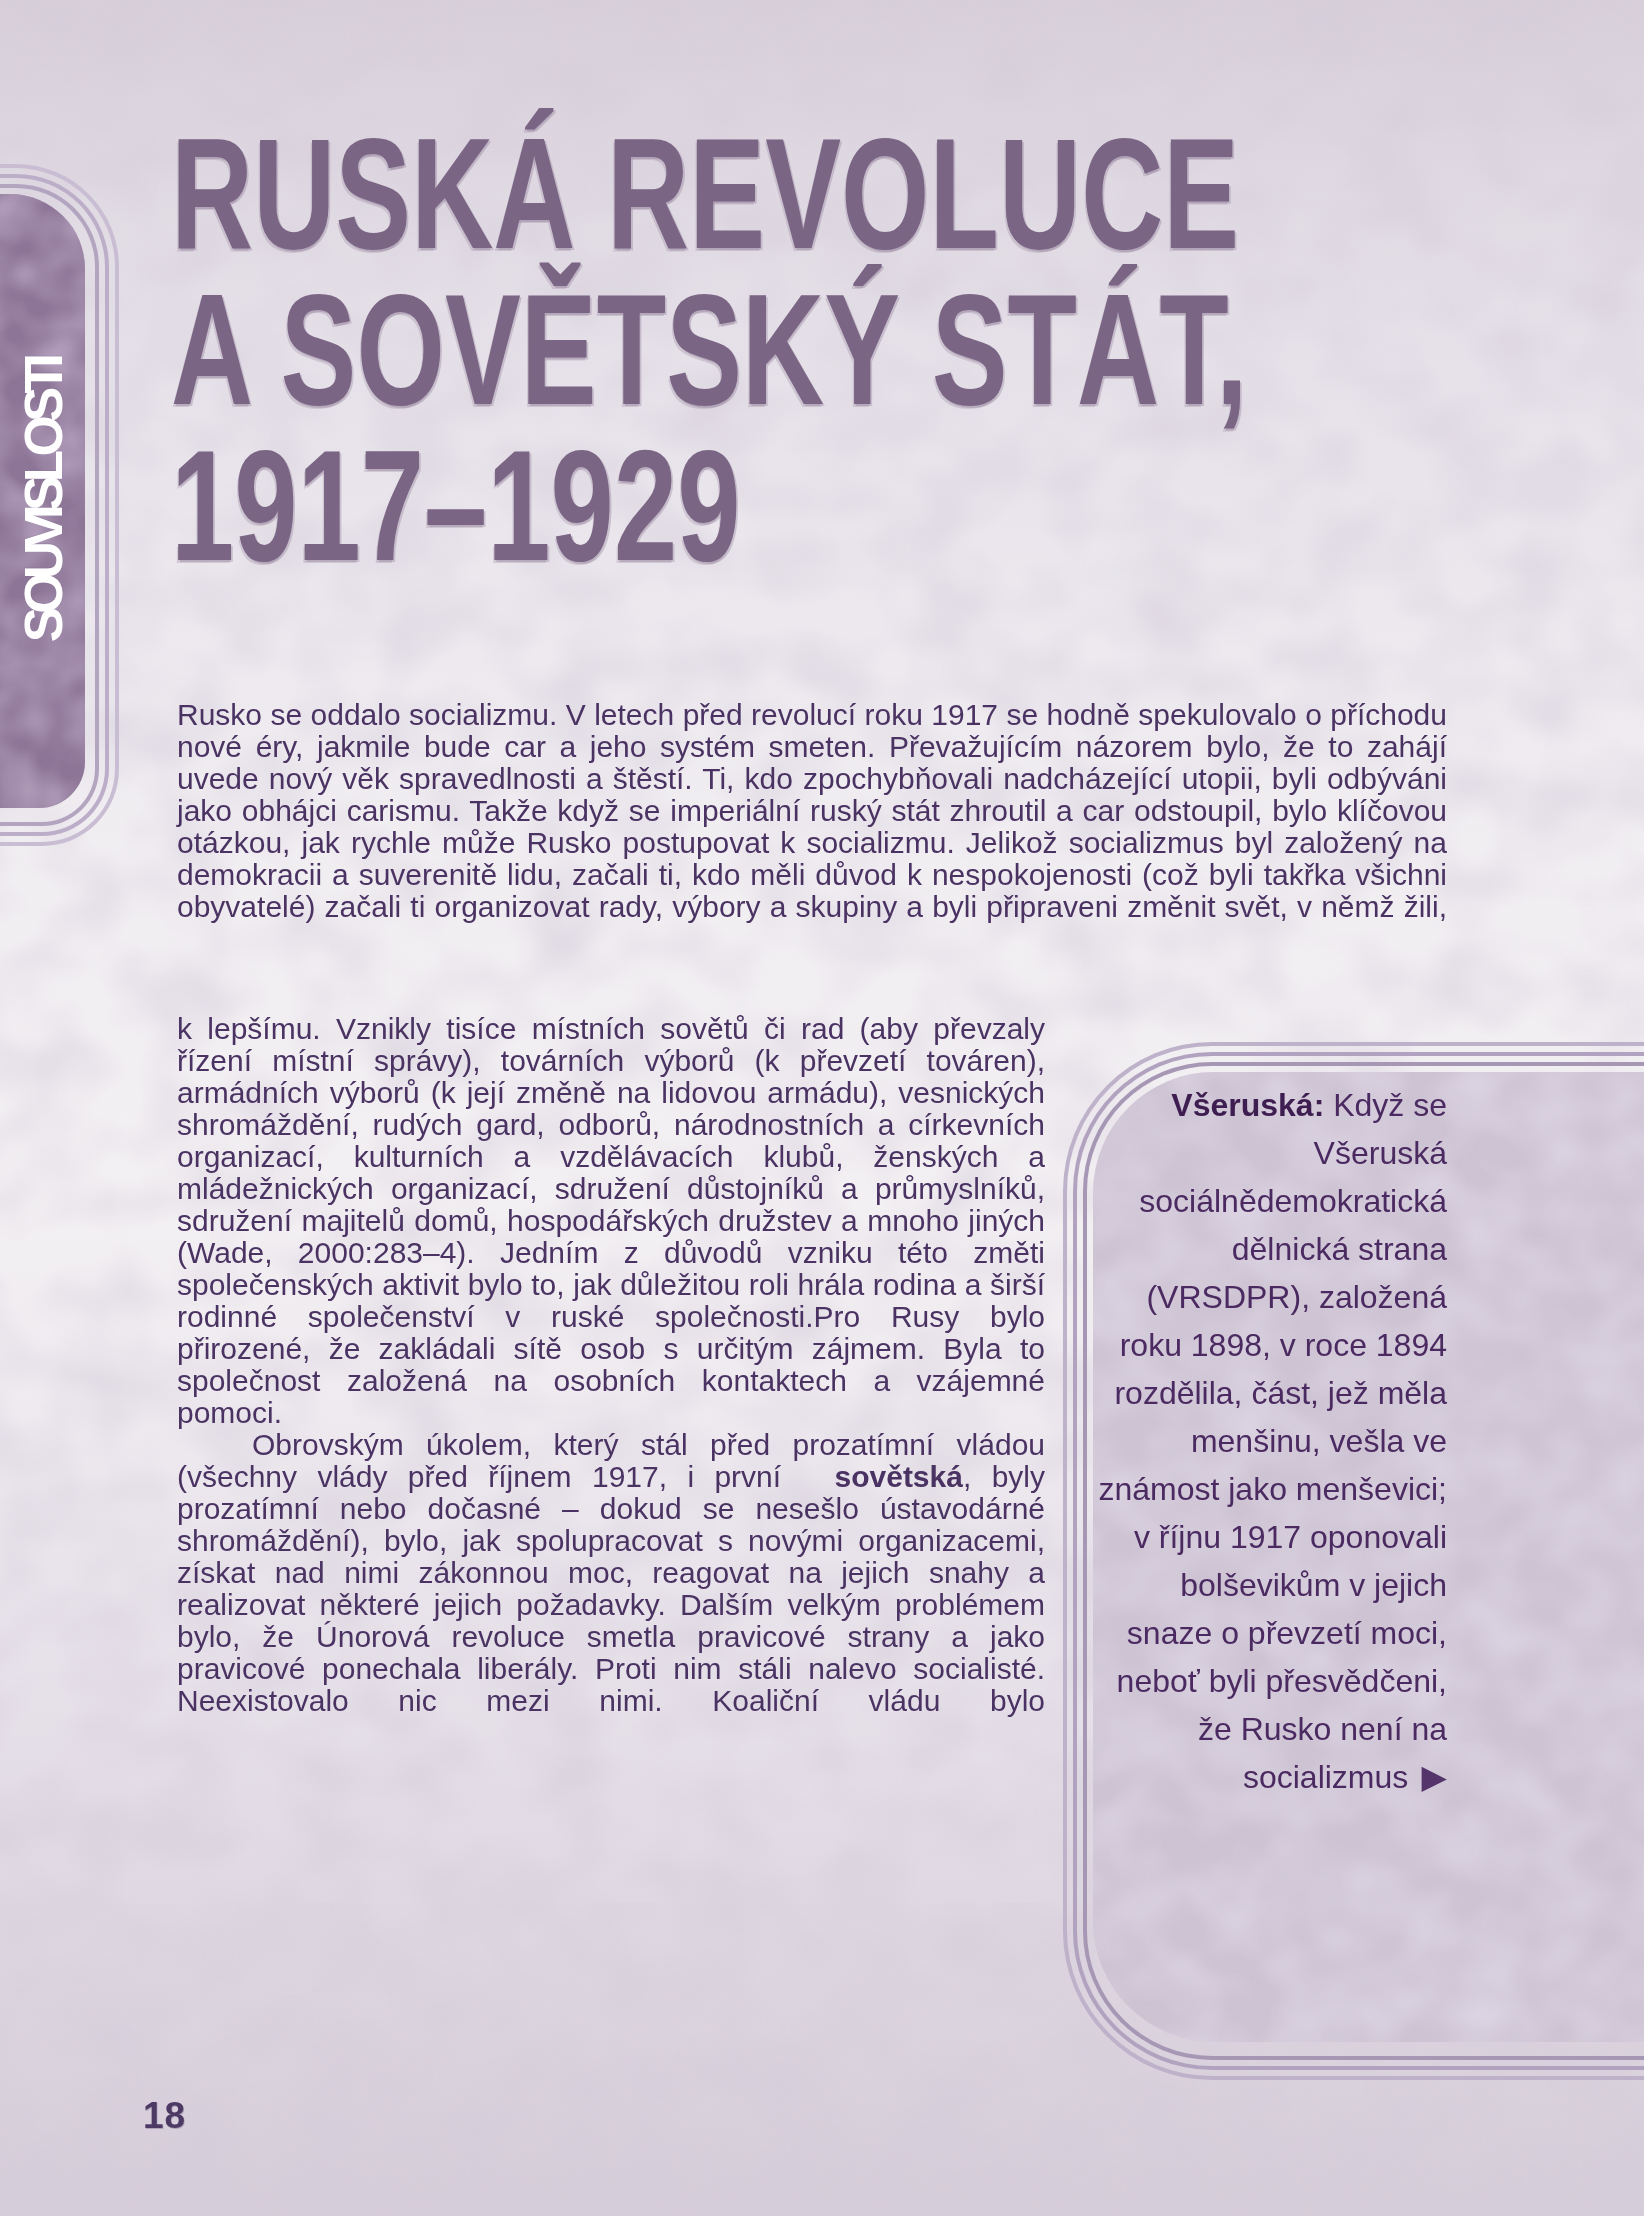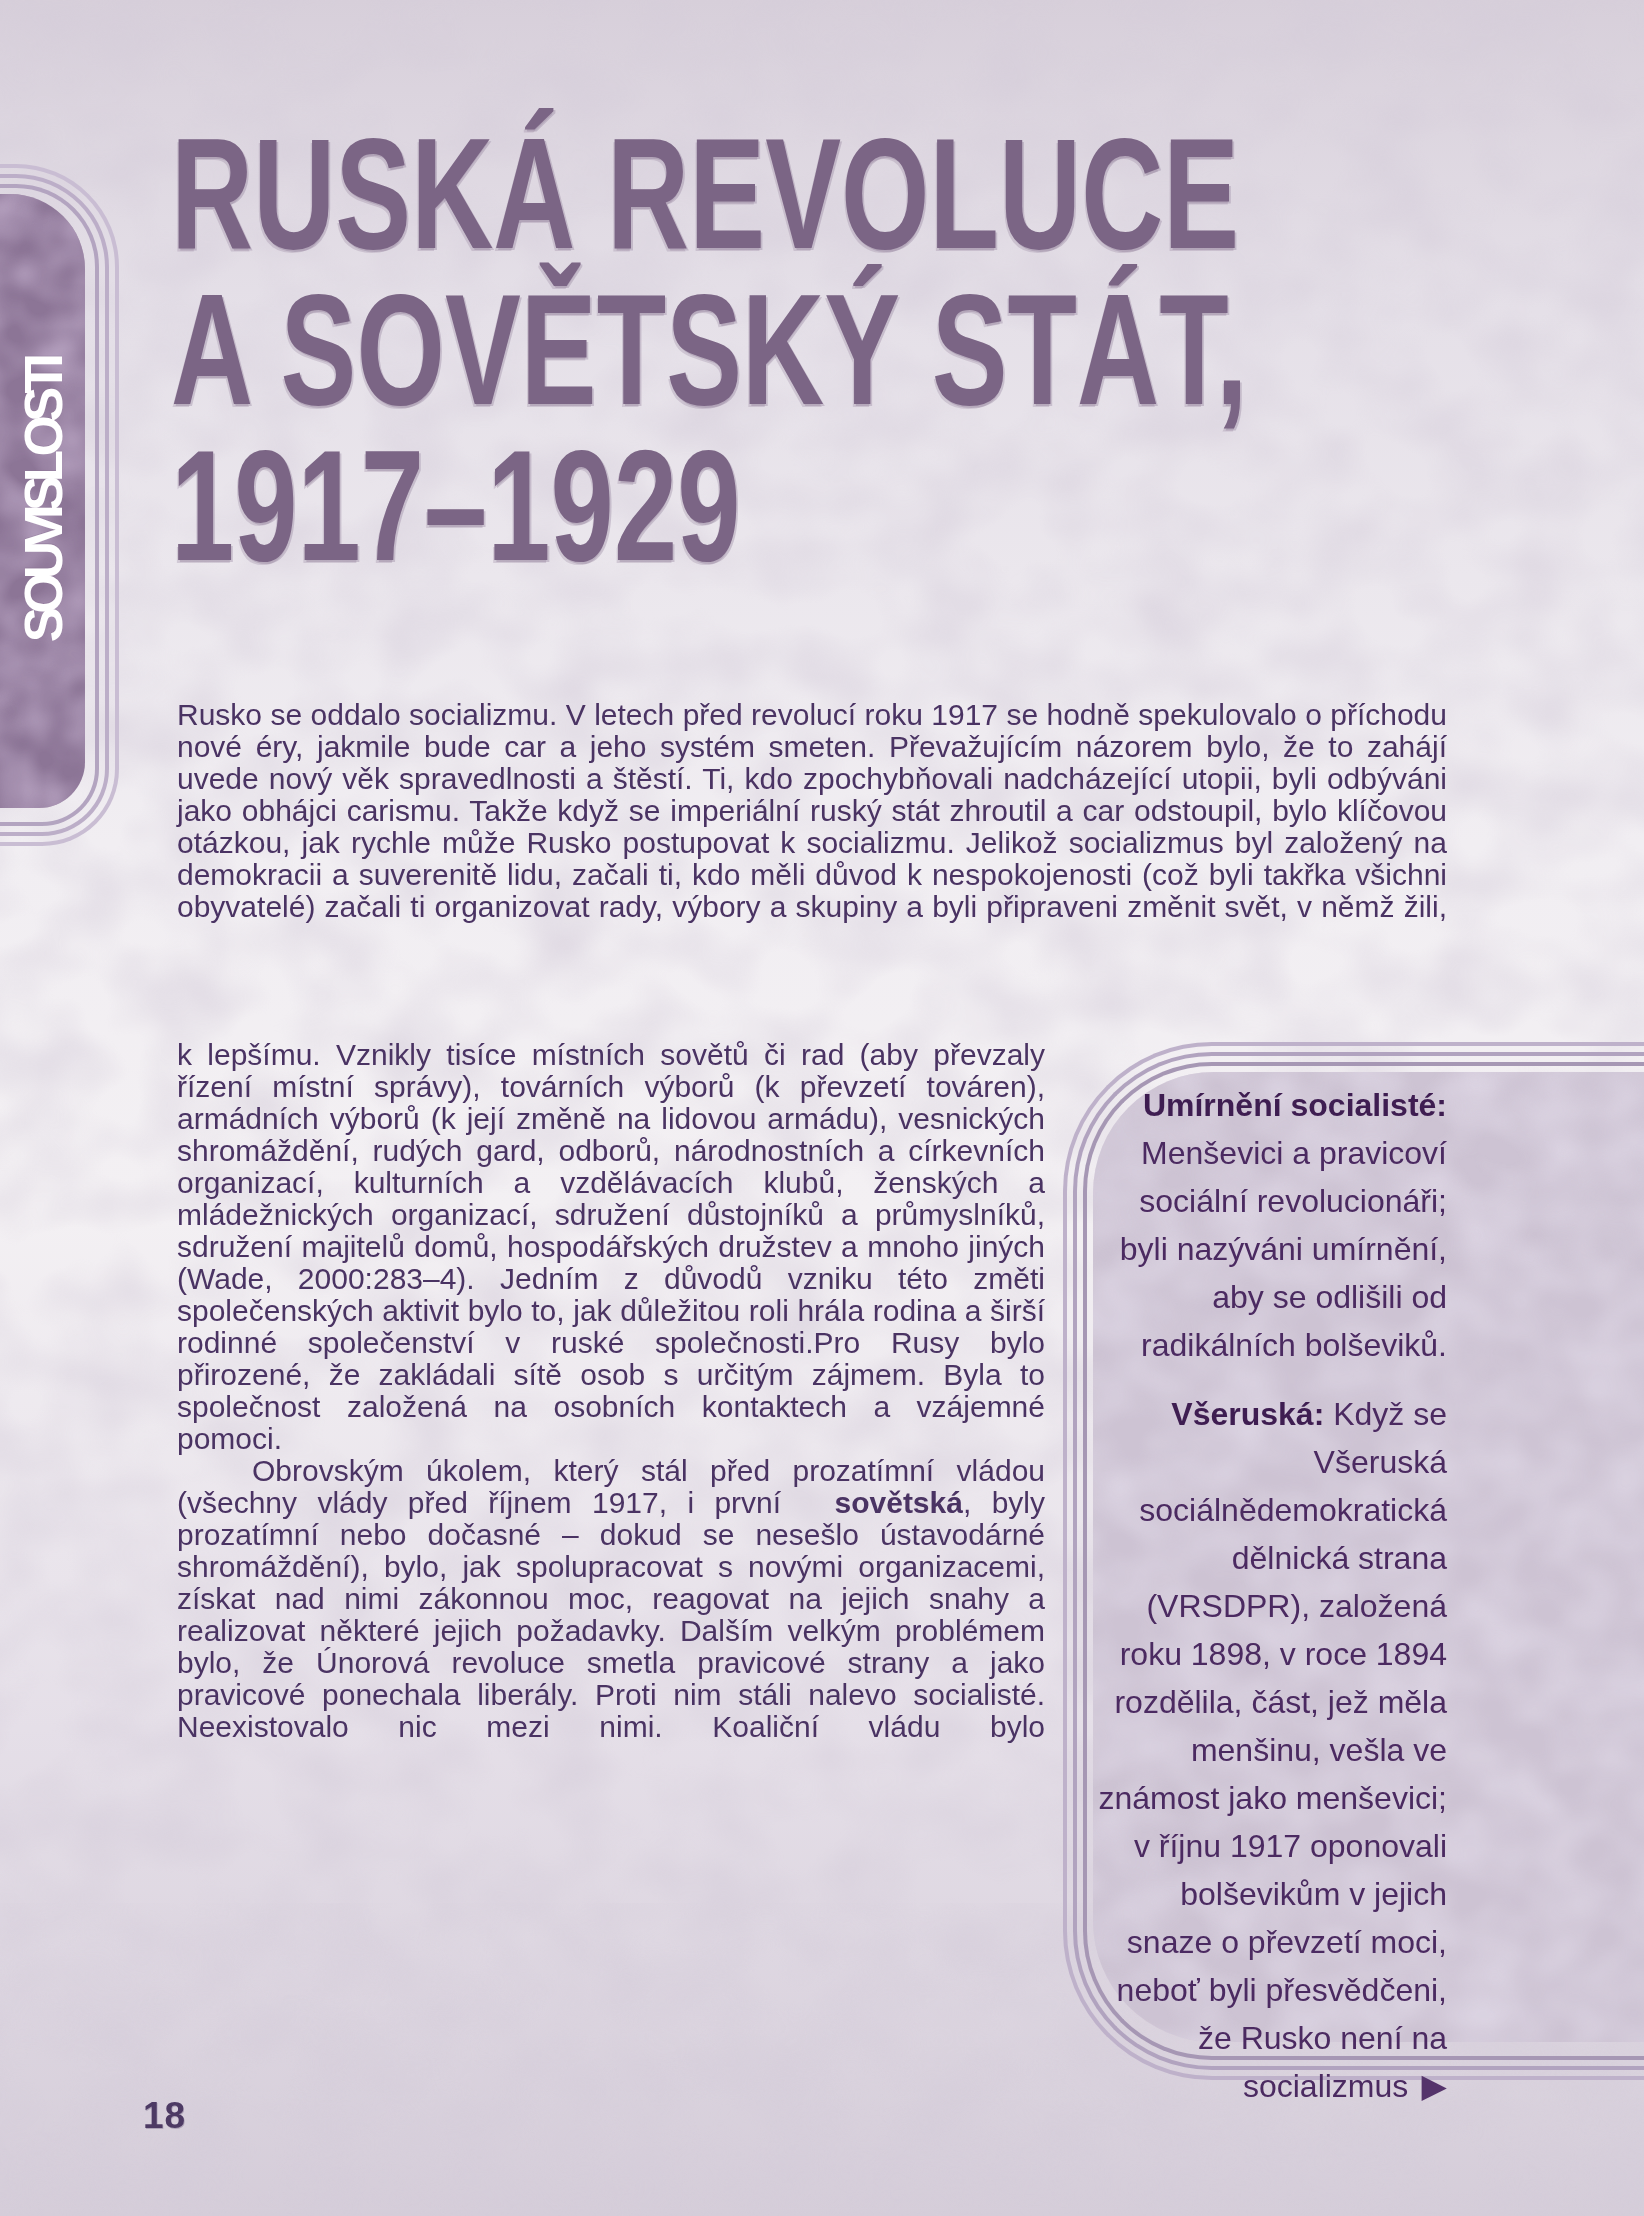--- a/index.html
+++ b/index.html
@@ -37,21 +37,21 @@
     text-shadow:2.5px 1.7px 0 rgba(123,101,133,.28), -1.7px 2.5px 0 rgba(123,101,133,.22);
   }
   
   .bodytext{
     font-family:Liberation Sans, sans-serif;
     color:#4a3363;font-size:30px;line-height:32px;
     text-align:justify;text-align-last:justify;
     hyphens:none;
   }
   .para-a{position:absolute;left:177px;top:699px;width:1270px;z-index:4;margin:0;}
-  .para-b{position:absolute;left:177px;top:1039px;width:868px;z-index:4;}
+  .para-b{position:absolute;left:177px;top:1013px;width:868px;z-index:4;}
   .para-b p{margin:0;}
   .para-b p.indent{text-indent:75px;}
   .bold-inline{font-weight:bold;margin-left:33px;}
   
   .aside-ring{position:absolute;background:transparent;border:4.2px solid #a697b4;border-right:none;z-index:2;pointer-events:none;}
   .aside-ring.r1{left:1083px;top:1062px;width:584px;height:990px;border-radius:129px 0 0 129px;}
   .aside-ring.r2{left:1073px;top:1052px;width:594px;height:1010px;border-radius:139px 0 0 139px;border-color:#b1a3bf;}
   .aside-ring.r3{left:1063px;top:1042px;width:604px;height:1030px;border-radius:149px 0 0 149px;border-color:#beb1ca;}
   .aside{
     position:absolute;left:1093px;top:1072px;width:552px;height:970px;z-index:3;
@@ -122,20 +122,19 @@
 
   <div class="aside-ring r3"></div>
   <div class="aside-ring r2"></div>
   <div class="aside-ring r1"></div>
   <aside class="aside">
     <svg width="552" height="970" style="position:absolute;left:0;top:0;" aria-hidden="true" viewBox="0 0 662 1163">
       <rect width="662" height="1163" filter="url(#f-aside)" opacity="0.85"></rect>
     </svg>
   </aside>
   <div class="aside-text">
-    <p><span class="def-term">Umírnění socialisté:</span><span> Menševici a pravicoví sociální revolucionáři; byli nazýváni umírnění, aby se odlišili od radikálních bolševiků.</span></p>
     <p><span class="def-term">Všeruská:</span><span> Když se Všeruská sociálnědemokratická dělnická strana (VRSDPR), založená roku 1898, v roce 1894 rozdělila, část, jež měla menšinu, vešla ve známost jako menševici; v říjnu 1917 oponovali bolševikům v jejich snaze o převzetí moci, neboť byli přesvědčeni, že Rusko není na socializmus</span><span class="arrow">▶</span></p>
   </div>
 
   <div class="page-number">18</div>
 
 </div>
 
 
 </body></html>

